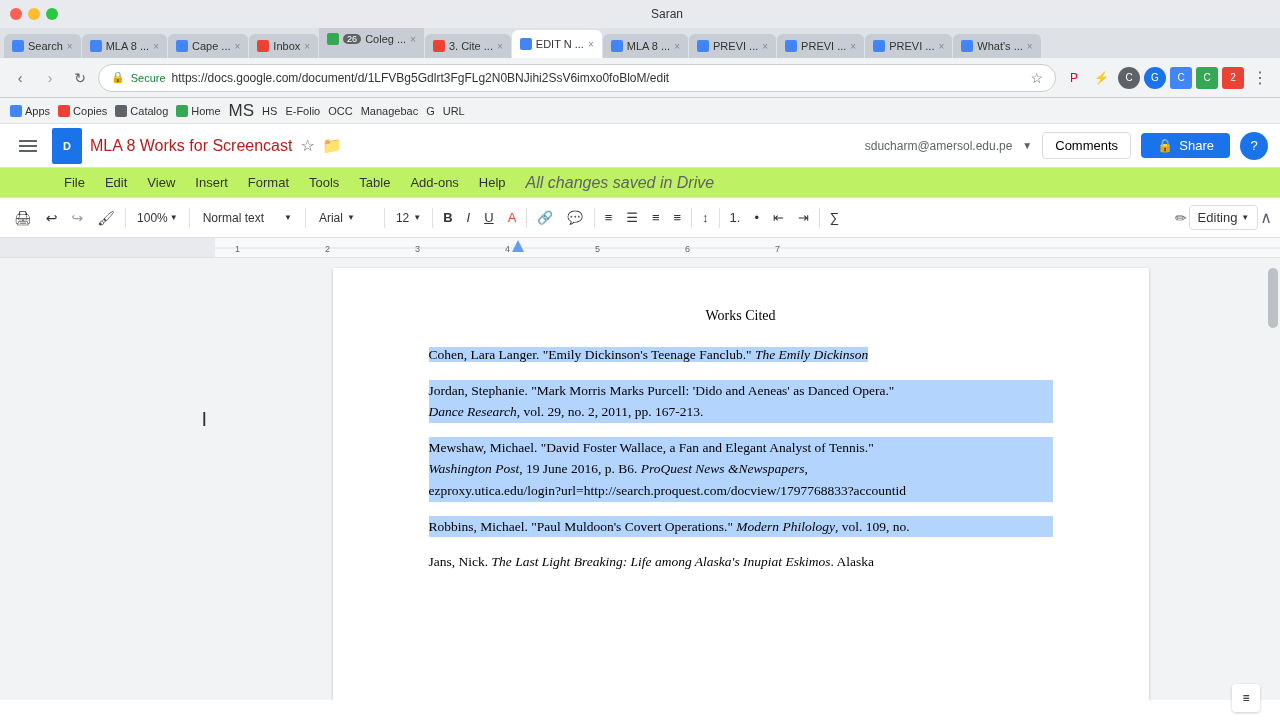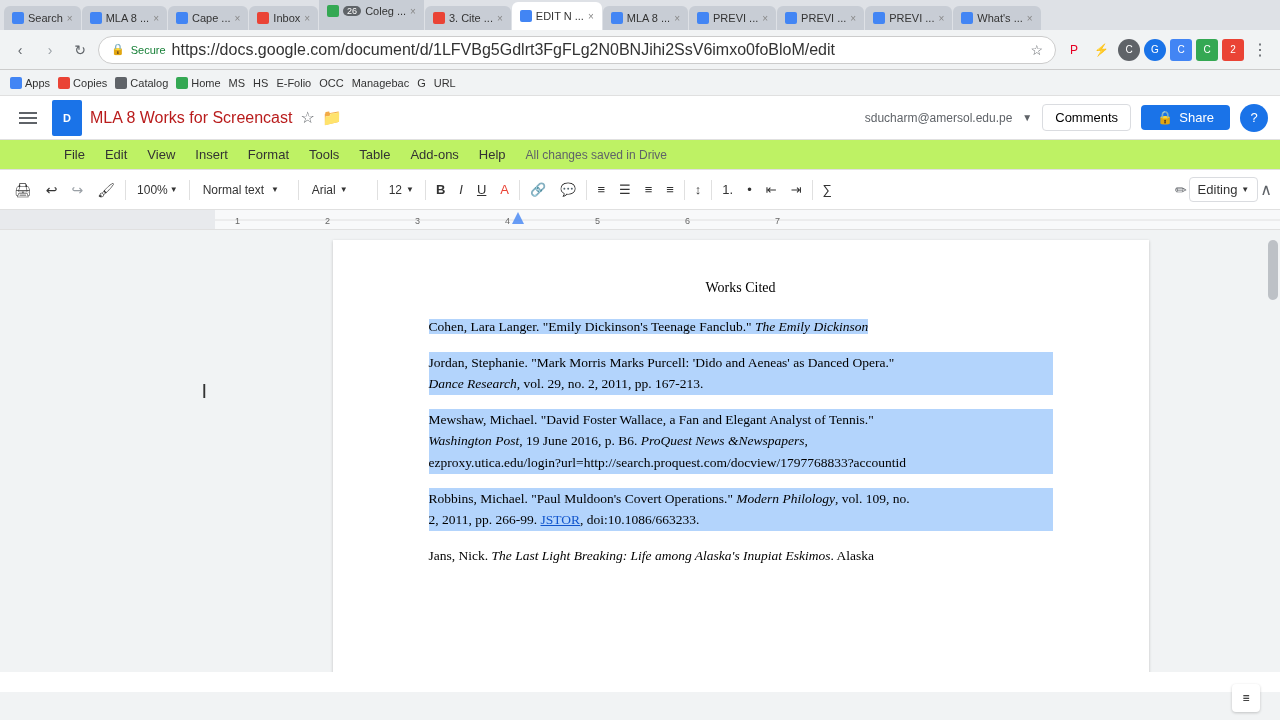--- a/index.html
+++ b/index.html
@@ -7,20 +7,26 @@
     .tl { width: 12px; height: 12px; border-radius: 50%; display: inline-block; }
     .tl-red { background: #ff5f57; }
     .tl-yellow { background: #febc2e; }
     .tl-green { background: #28c840; }
   </style>
 </head>
 <body>
 
 <div style="width:1280px; height:720px; overflow:hidden; position:relative; background:#f1f3f4;">
 
+  <div style="display:flex; align-items:center; background:#e8eaed; height:28px; padding:0 10px; gap:6px;">
+    <span class="tl tl-red"></span>
+    <span class="tl tl-yellow"></span>
+    <span class="tl tl-green"></span>
+    <span style="flex:1; text-align:center; font-size:12px; color:#333;">Saran</span>
+  </div>
 
   <div style="display:flex; align-items:flex-end; background:#dee1e6; height:30px; padding:0 4px; gap:1px; overflow:hidden;">
     <div style="display:flex; align-items:center; height:24px; padding:0 8px; background:#c8cdd5; border-radius:6px 6px 0 0; font-size:11px; color:#333; gap:4px; max-width:100px;">
       <span style="width:12px;height:12px;background:#4285f4;border-radius:2px;flex-shrink:0;"></span>
       <span>Search</span>
       <span style="font-size:10px;color:#888;">×</span>
     </div>
     <div style="display:flex; align-items:center; height:24px; padding:0 8px; background:#c8cdd5; border-radius:6px 6px 0 0; font-size:11px; color:#333; gap:4px; max-width:100px;">
       <span style="width:12px;height:12px;background:#4285f4;border-radius:2px;flex-shrink:0;"></span>
       <span>MLA 8 ...</span>
@@ -79,21 +85,21 @@
     </div>
   </div>
 
   <div style="display:flex; align-items:center; background:#f1f3f4; padding:4px 8px; gap:6px; height:40px; border-bottom:1px solid #ccc;">
     <button style="width:24px;height:24px;border:none;background:transparent;cursor:pointer;font-size:14px;color:#5f6368;border-radius:50%;display:flex;align-items:center;justify-content:center;">‹</button>
     <button style="width:24px;height:24px;border:none;background:transparent;cursor:pointer;font-size:14px;color:#9aa0a6;border-radius:50%;display:flex;align-items:center;justify-content:center;">›</button>
     <button style="width:24px;height:24px;border:none;background:transparent;cursor:pointer;font-size:14px;color:#5f6368;border-radius:50%;display:flex;align-items:center;justify-content:center;">↻</button>
     <div style="flex:1;height:28px;border:1px solid #ccc;border-radius:14px;background:white;display:flex;align-items:center;padding:0 12px;gap:6px;">
       <span style="color:#188038;font-size:11px;">🔒</span>
       <span style="color:#188038;font-size:11px;">Secure</span>
-      <span style="flex:1;color:#333;font-size:16px;overflow:hidden;text-overflow:ellipsis;white-space:nowrap;">https://docs.google.com/document/d/1LFVBg5Gdlrt3FgFLg2N0BNJihi2SsV6imxo0foBloM/edit</span>
+      <span style="flex:1;color:#333;font-size:12px;overflow:hidden;text-overflow:ellipsis;white-space:nowrap;">https://docs.google.com/document/d/1LFVBg5Gdlrt3FgFLg2N0BNJihi2SsV6imxo0foBloM/edit</span>
       <span style="color:#5f6368;font-size:14px;cursor:pointer;">☆</span>
     </div>
 
     <div style="display:flex;align-items:center;gap:4px;">
       <button style="width:24px;height:24px;border:none;background:transparent;cursor:pointer;font-size:12px;border-radius:50%;color:#e60023;">P</button>
       <button style="width:24px;height:24px;border:none;background:transparent;cursor:pointer;font-size:12px;border-radius:50;color:#f5a623;">⚡</button>
       <button style="width:22px;height:22px;border:none;background:#5f6368;cursor:pointer;border-radius:50%;color:white;font-size:10px;display:flex;align-items:center;justify-content:center;">C</button>
       <button style="width:22px;height:22px;border:none;background:#1a73e8;cursor:pointer;border-radius:50%;color:white;font-size:10px;display:flex;align-items:center;justify-content:center;">G</button>
       <button style="width:22px;height:22px;border:none;background:#4285f4;cursor:pointer;border-radius:3px;color:white;font-size:10px;display:flex;align-items:center;justify-content:center;">C</button>
       <button style="width:22px;height:22px;border:none;background:#34a853;cursor:pointer;border-radius:3px;color:white;font-size:10px;display:flex;align-items:center;justify-content:center;">C</button>
@@ -112,21 +118,21 @@
       <span>Copies</span>
     </span>
     <span style="font-size:11px;color:#333;cursor:pointer;display:flex;align-items:center;gap:3px;">
       <span style="width:12px;height:12px;background:#5f6368;border-radius:2px;display:inline-block;"></span>
       <span>Catalog</span>
     </span>
     <span style="font-size:11px;color:#333;cursor:pointer;display:flex;align-items:center;gap:3px;">
       <span style="width:12px;height:12px;background:#34a853;border-radius:2px;display:inline-block;"></span>
       <span>Home</span>
     </span>
-    <span style="font-size:11px;color:#333;cursor:pointer;">MS</span>
+    <span style="font-size:17px;color:#333;cursor:pointer;">MS</span>
     <span style="font-size:11px;color:#333;cursor:pointer;">HS</span>
     <span style="font-size:11px;color:#333;cursor:pointer;">E-Folio</span>
     <span style="font-size:11px;color:#333;cursor:pointer;">OCC</span>
     <span style="font-size:11px;color:#333;cursor:pointer;">Managebac</span>
     <span style="font-size:11px;color:#333;cursor:pointer;">G</span>
     <span style="font-size:11px;color:#333;cursor:pointer;">URL</span>
   </div>
 
   <div style="background:white; height:calc(720px - 124px);">
 
@@ -155,35 +161,35 @@
     <div style="display:flex;align-items:center;padding:0 56px;gap:4px;border-bottom:1px solid #e0e0e0;background:#bef264;height:30px;">
       <span style="font-size:13px;color:#333;cursor:pointer;padding:4px 8px;border-radius:4px;">File</span>
       <span style="font-size:13px;color:#333;cursor:pointer;padding:4px 8px;border-radius:4px;">Edit</span>
       <span style="font-size:13px;color:#333;cursor:pointer;padding:4px 8px;border-radius:4px;">View</span>
       <span style="font-size:13px;color:#333;cursor:pointer;padding:4px 8px;border-radius:4px;">Insert</span>
       <span style="font-size:13px;color:#333;cursor:pointer;padding:4px 8px;border-radius:4px;">Format</span>
       <span style="font-size:13px;color:#333;cursor:pointer;padding:4px 8px;border-radius:4px;">Tools</span>
       <span style="font-size:13px;color:#333;cursor:pointer;padding:4px 8px;border-radius:4px;">Table</span>
       <span style="font-size:13px;color:#333;cursor:pointer;padding:4px 8px;border-radius:4px;">Add-ons</span>
       <span style="font-size:13px;color:#333;cursor:pointer;padding:4px 8px;border-radius:4px;">Help</span>
-      <span style="font-size:12px;color:#5f6368;margin-left:8px;">All changes saved in Drive</span>
+      <span style="font-size:16px;color:#5f6368;margin-left:8px;font-style:italic;">All changes saved in Drive</span>
     </div>
 
     <div style="display:flex;align-items:center;padding:4px 8px;gap:2px;border-bottom:1px solid #e0e0e0;background:white;height:40px;overflow:hidden;">
       <button style="height:28px;border:none;background:transparent;cursor:pointer;padding:2px 6px;border-radius:4px;font-size:14px;color:#333;">🖨</button>
       <button style="height:28px;border:none;background:transparent;cursor:pointer;padding:2px 6px;border-radius:4px;font-size:14px;color:#333;">↩</button>
       <button style="height:28px;border:none;background:transparent;cursor:pointer;padding:2px 6px;border-radius:4px;font-size:14px;color:#9aa0a6;">↪</button>
       <button style="height:28px;border:none;background:transparent;cursor:pointer;padding:2px 6px;border-radius:4px;font-size:14px;color:#333;">🖌</button>
       <div style="width:1px;height:20px;background:#e0e0e0;margin:0 2px;"></div>
       <button style="height:26px;border:1px solid transparent;background:transparent;cursor:pointer;padding:2px 6px;border-radius:4px;font-size:12px;color:#333;display:flex;align-items:center;gap:2px;">
         <span>100%</span>
         <span style="font-size:8px;">▼</span>
       </button>
       <div style="width:1px;height:20px;background:#e0e0e0;margin:0 2px;"></div>
-      <button style="height:26px;border:1px solid transparent;background:transparent;cursor:pointer;padding:2px 8px;border-radius:4px;font-size:12px;color:#333;display:flex;align-items:center;gap:7px;min-width:100px;">
+      <button style="height:26px;border:1px solid transparent;background:transparent;cursor:pointer;padding:2px 8px;border-radius:4px;font-size:12px;color:#333;display:flex;align-items:center;gap:20px;min-width:100px;">
         <span>Normal text</span>
         <span style="font-size:8px;">▼</span>
       </button>
       <div style="width:1px;height:20px;background:#e0e0e0;margin:0 2px;"></div>
       <button style="height:26px;border:1px solid transparent;background:transparent;cursor:pointer;padding:2px 8px;border-radius:4px;font-size:12px;color:#333;display:flex;align-items:center;gap:4px;min-width:70px;">
         <span>Arial</span>
         <span style="font-size:8px;">▼</span>
       </button>
       <div style="width:1px;height:20px;background:#e0e0e0;margin:0 2px;"></div>
       <button style="height:26px;border:1px solid transparent;background:transparent;cursor:pointer;padding:2px 6px;border-radius:4px;font-size:12px;color:#333;display:flex;align-items:center;gap:4px;">
@@ -260,21 +266,20 @@
           </div>
 
           <div style="margin-bottom:14px;font-family:'Times New Roman',serif;font-size:13.5px;line-height:1.6;">
             <div style="background:#b3d4fc;">Mewshaw, Michael. "David Foster Wallace, a Fan and Elegant Analyst of Tennis."</div>
             <div style="background:#b3d4fc;"><em>Washington Post</em>, 19 June 2016, p. B6. <em>ProQuest News &amp;Newspapers</em>,</div>
             <div style="background:#b3d4fc;">ezproxy.utica.edu/login?url=http://search.proquest.com/docview/1797768833?accountid</div>
           </div>
 
           <div style="margin-bottom:14px;font-family:'Times New Roman',serif;font-size:13.5px;line-height:1.6;">
             <div style="background:#b3d4fc;">Robbins, Michael. "Paul Muldoon's Covert Operations." <em>Modern Philology</em>, vol. 109, no.</div>
-            <div style="background:#b3d4fc;">2, 2011, pp. 266-99. <span style="color:#1155cc;text-decoration:underline;">JSTOR</span>, doi:10.1086/663233.</div>
           </div>
 
           <div style="font-family:'Times New Roman',serif;font-size:13.5px;line-height:1.6;">
             <div>Jans, Nick. <em>The Last Light Breaking: Life among Alaska's Inupiat Eskimos</em>. Alaska</div>
           </div>
 
         </div>
       </div>
 
       <div style="width:14px;background:#f1f3f4;display:flex;flex-direction:column;">

